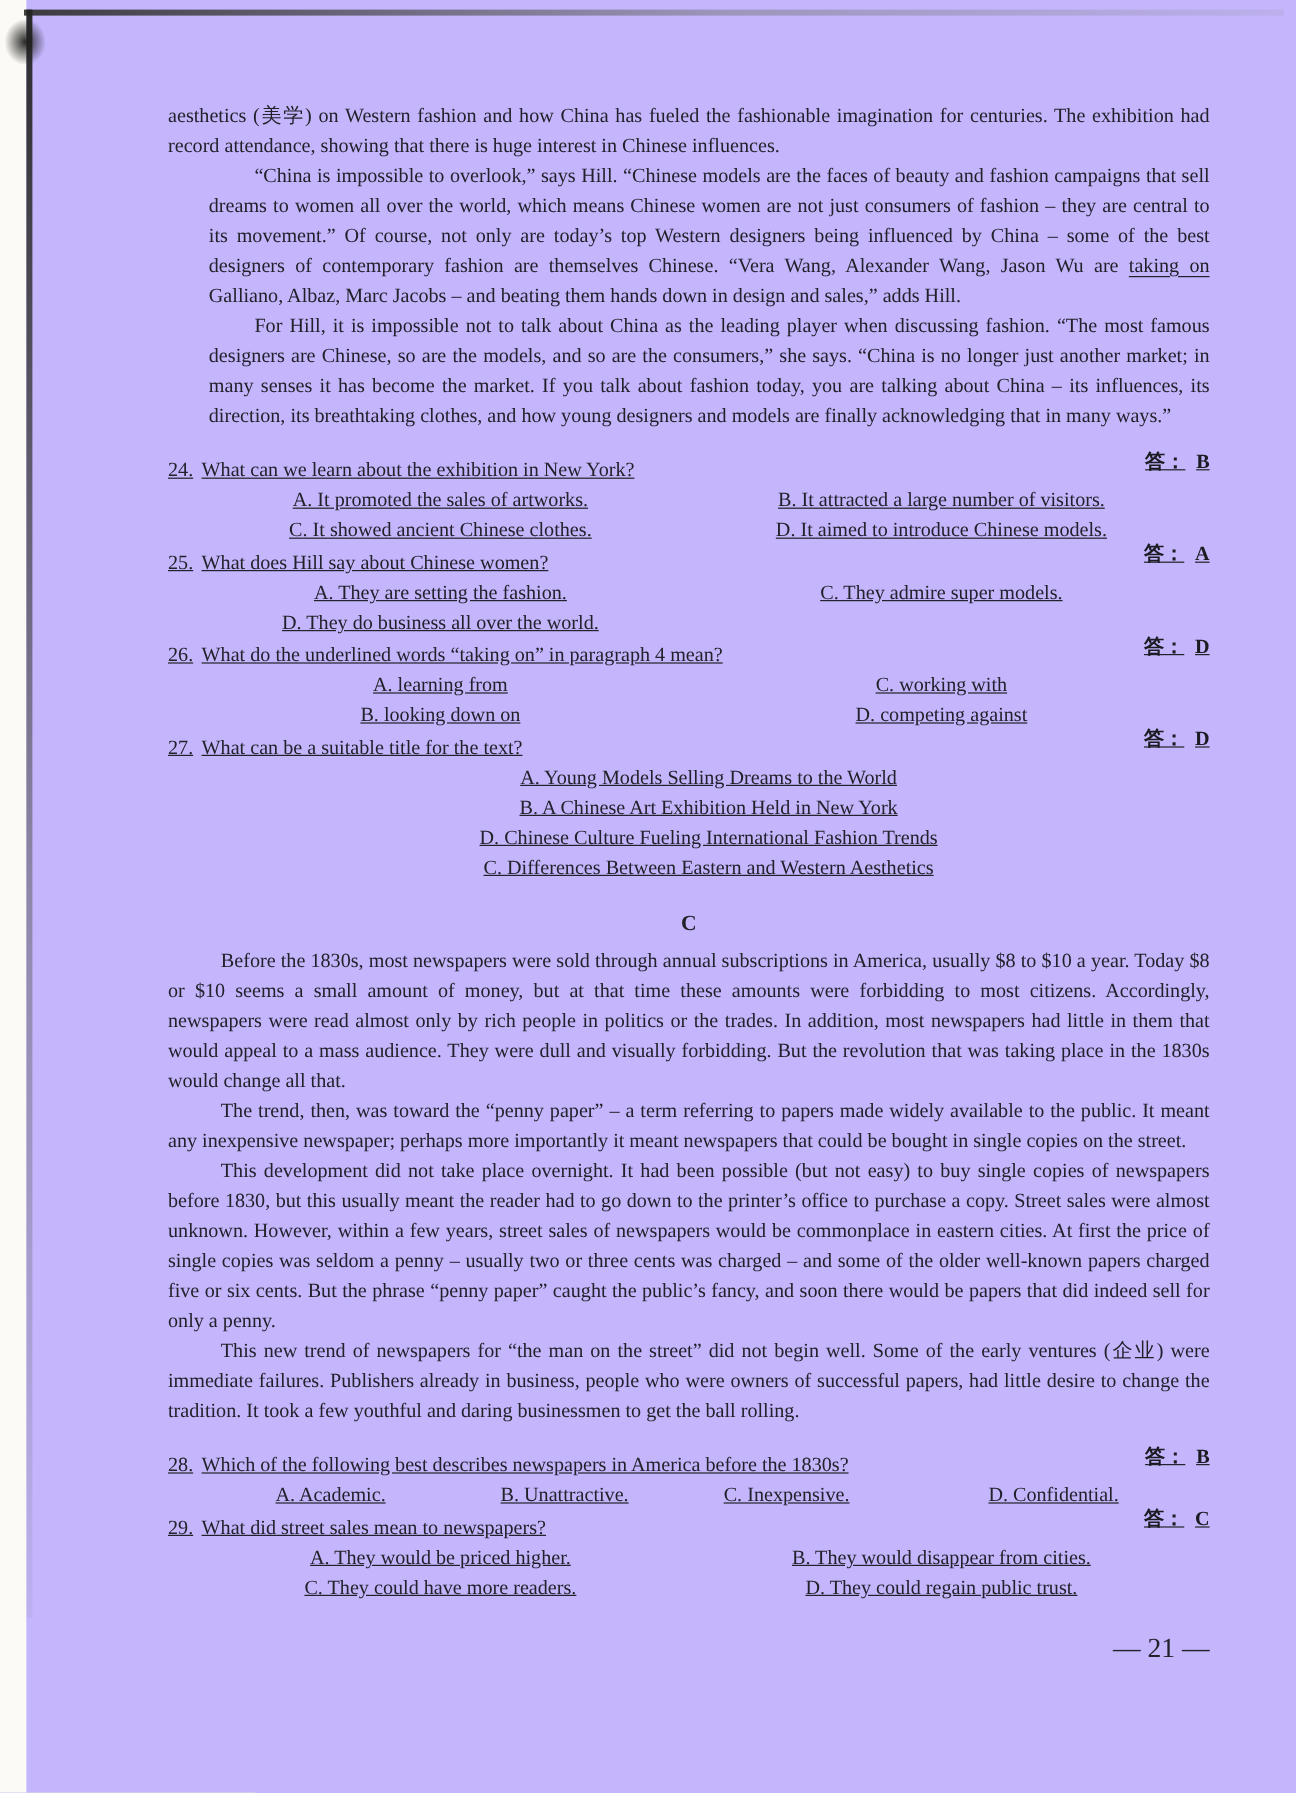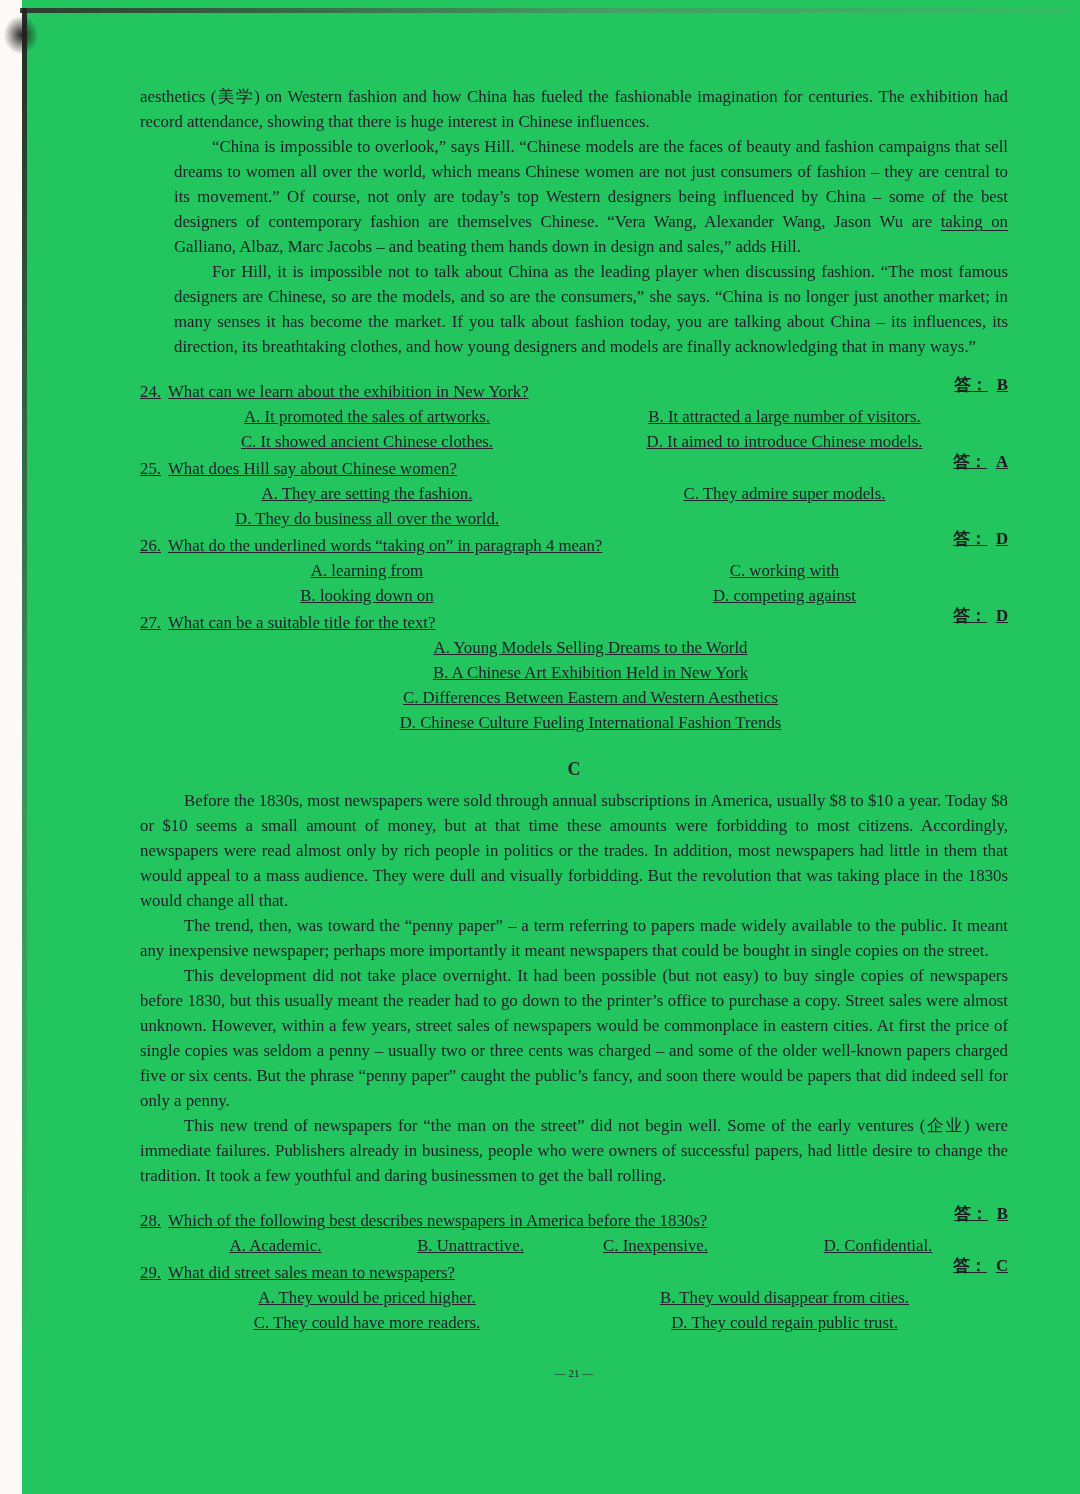--- a/index.html
+++ b/index.html
@@ -2,21 +2,21 @@
 <html><head>
 <meta charset="utf-8">
 <style>
   * { box-sizing: border-box; }
   html, body { margin: 0; padding: 0; background: #e9e7e2; }
   .page {
     position: relative;
     width: 1080px;
     height: 1494px;
     margin: 0 auto;
-    background: #22c55e;
+    background: #c4b5fd;
     overflow: hidden;
     font-family: "Liberation Serif", "DejaVu Serif", serif;
     color: #22222a;
   }
   
   .scan-strip-left {
     position: absolute; left: 0; top: 0; width: 22px; height: 100%;
     background: #fbfaf6;
   }
   .scan-edge-top {
@@ -61,22 +61,22 @@
   .option { text-align: center; }
 
   .section-head {
     text-align: center; font-weight: bold; font-size: 18px;
     margin: 22px 0 6px 0; text-indent: 0;
   }
   .cpara { margin: 0; text-indent: 44px; }
 
   .footer {
     margin-top: 26px;
-    text-align: center;
-    font-size: 11px;
+    text-align: right;
+    font-size: 23px;
     text-indent: 0;
   }
 </style>
 </head>
 <body>
 
 <div class="page">
 
   <div class="scan-strip-left"></div>
   <div class="scan-edge-top"></div>
@@ -136,22 +136,22 @@
 
       <div class="question">
         <div class="q-line">
           <span class="q-num">27.</span>
           <span class="q-text">What can be a suitable title for the text?</span>
           <span class="q-answer"><span>答：</span><span class="ans-letter">D</span></span>
         </div>
         <div class="options one-col">
           <span class="option">A. Young Models Selling Dreams to the World</span>
           <span class="option">B. A Chinese Art Exhibition Held in New York</span>
+          <span class="option">D. Chinese Culture Fueling International Fashion Trends</span>
           <span class="option">C. Differences Between Eastern and Western Aesthetics</span>
-          <span class="option">D. Chinese Culture Fueling International Fashion Trends</span>
         </div>
       </div>
 
     </div>
 
     <div>
       <p class="section-head">C</p>
       <p class="cpara">Before the 1830s, most newspapers were sold through annual subscriptions in America, usually $8 to $10 a year. Today $8 or $10 seems a small amount of money, but at that time these amounts were forbidding to most citizens. Accordingly, newspapers were read almost only by rich people in politics or the trades. In addition, most newspapers had little in them that would appeal to a mass audience. They were dull and visually forbidding. But the revolution that was taking place in the 1830s would change all that.</p>
       <p class="cpara">The trend, then, was toward the “penny paper” – a term referring to papers made widely available to the public. It meant any inexpensive newspaper; perhaps more importantly it meant newspapers that could be bought in single copies on the street.</p>
       <p class="cpara">This development did not take place overnight. It had been possible (but not easy) to buy single copies of newspapers before 1830, but this usually meant the reader had to go down to the printer’s office to purchase a copy. Street sales were almost unknown. However, within a few years, street sales of newspapers would be commonplace in eastern cities. At first the price of single copies was seldom a penny – usually two or three cents was charged – and some of the older well-known papers charged five or six cents. But the phrase “penny paper” caught the public’s fancy, and soon there would be papers that did indeed sell for only a penny.</p>

